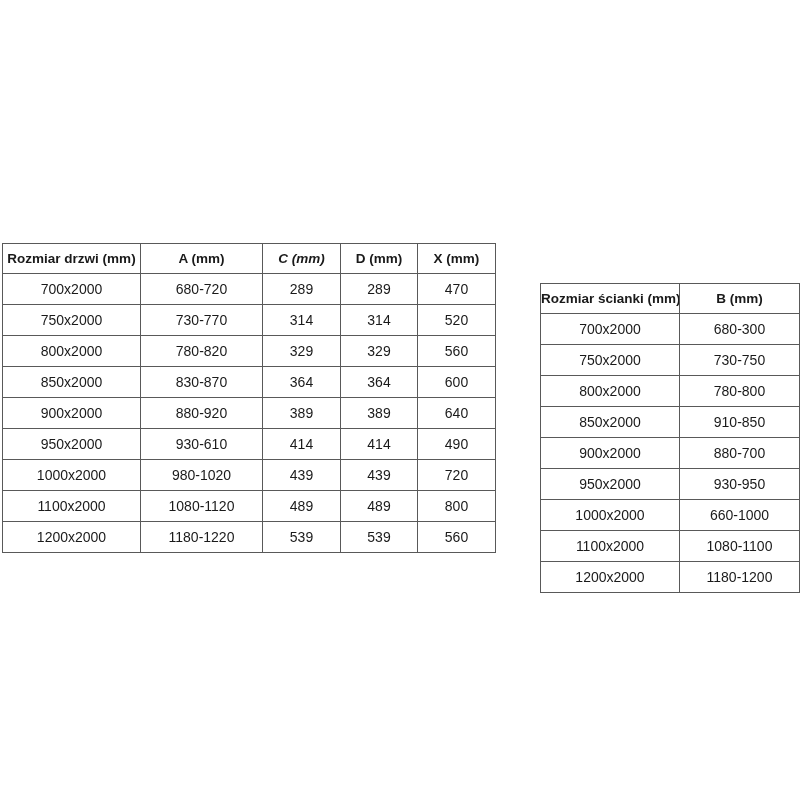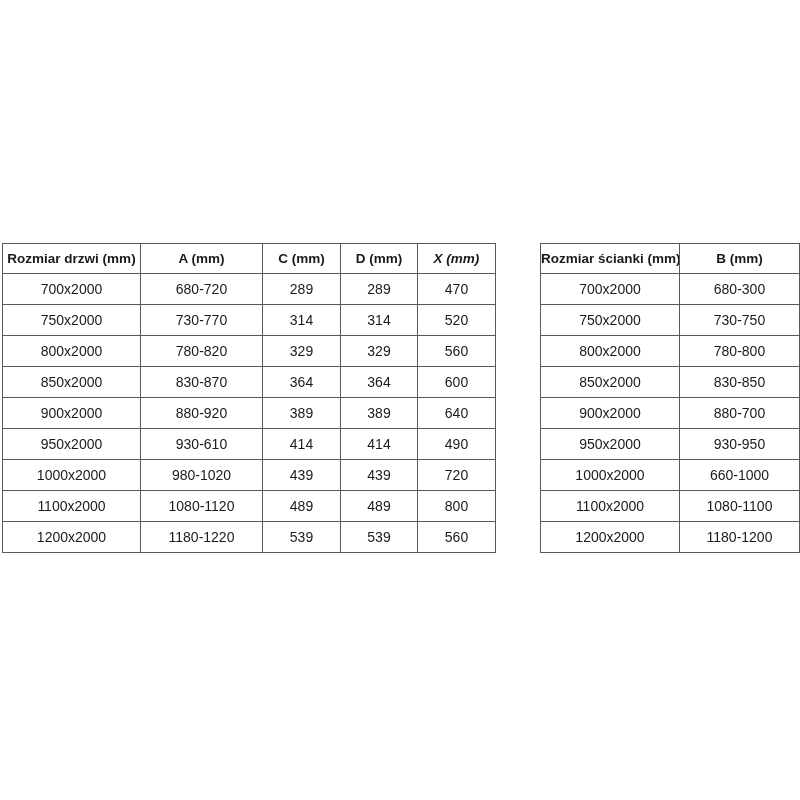--- a/index.html
+++ b/index.html
@@ -41,26 +41,26 @@
     height: 29px;
     color: #1a1a1a;
   }
   table.spec td {
     font-weight: normal;
     font-size: 14px;
     height: 30px;
     color: #1a1a1a;
   }
   .t-left  { left: 2px;  width: 488px; border-radius: 16px; }
-  .t-right { left: 540px; width: 257px; }
+  .t-right { left: 540px; width: 257px; margin-top: 40px; }
   .t-left th:nth-child(1) { width: 137px; }
   .t-left th:nth-child(2) { width: 121px; }
-  .t-left th:nth-child(3) { width: 77px; }
+  .t-left th:nth-child(3) { width: 77px; font-style: italic; }
   .t-left th:nth-child(4) { width: 76px; }
-  .t-left th:nth-child(5) { width: 77px; font-style: italic; }
+  .t-left th:nth-child(5) { width: 77px; }
   .t-right th:nth-child(1) { width: 138px; }
   .t-right th:nth-child(2) { width: 119px; }
 </style>
 </head>
 <body>
 
 <div class="canvas">
   <table class="spec t-left">
       <thead>
         <tr>
@@ -152,21 +152,21 @@
         <tr>
           <td>750x2000</td>
           <td>730-750</td>
         </tr>
         <tr>
           <td>800x2000</td>
           <td>780-800</td>
         </tr>
         <tr>
           <td>850x2000</td>
-          <td>830-850</td>
+          <td>910-850</td>
         </tr>
         <tr>
           <td>900x2000</td>
           <td>880-700</td>
         </tr>
         <tr>
           <td>950x2000</td>
           <td>930-950</td>
         </tr>
         <tr>

